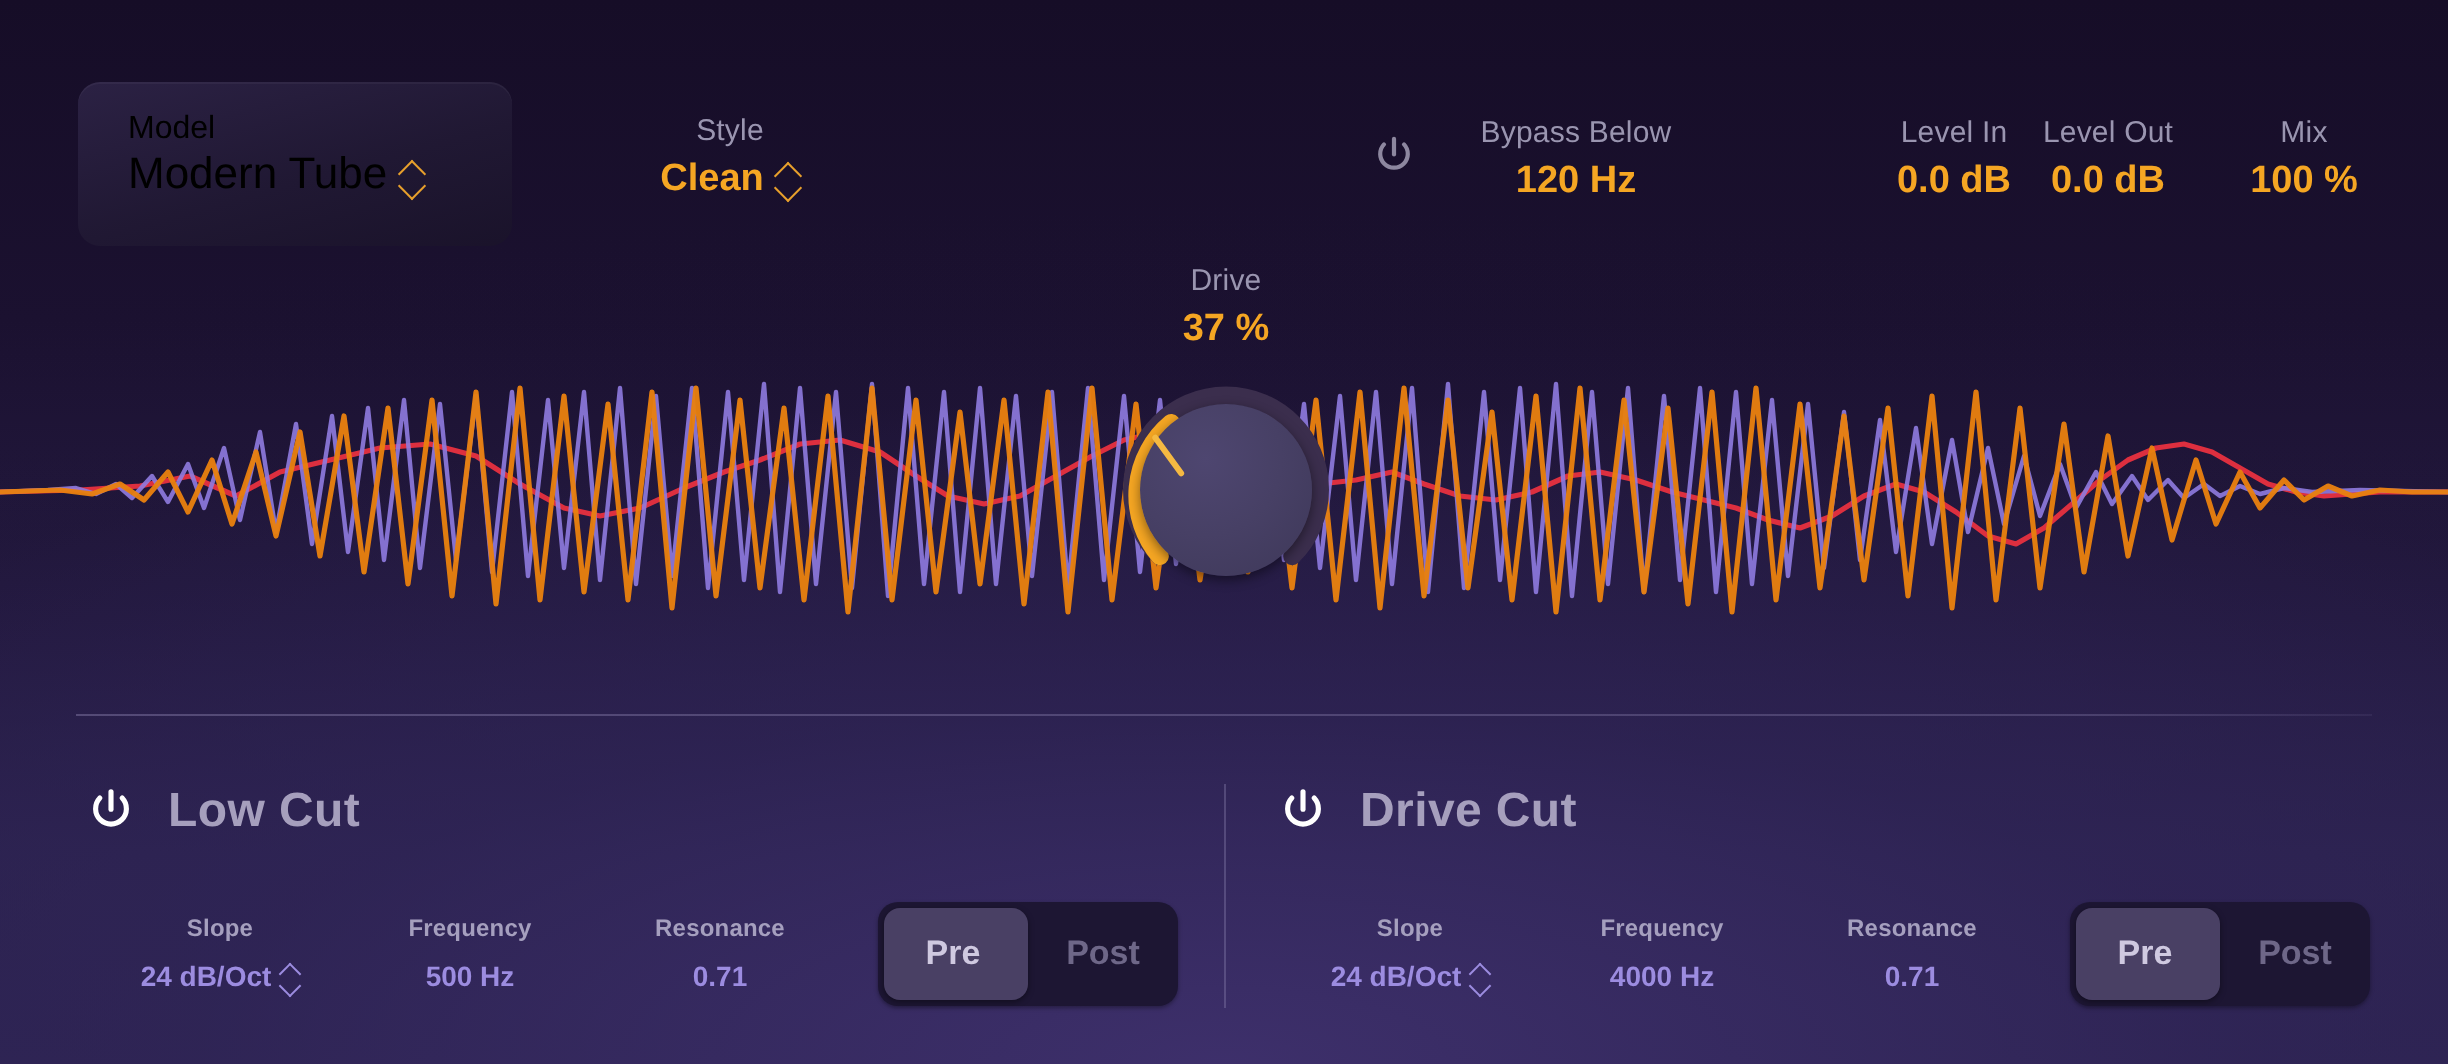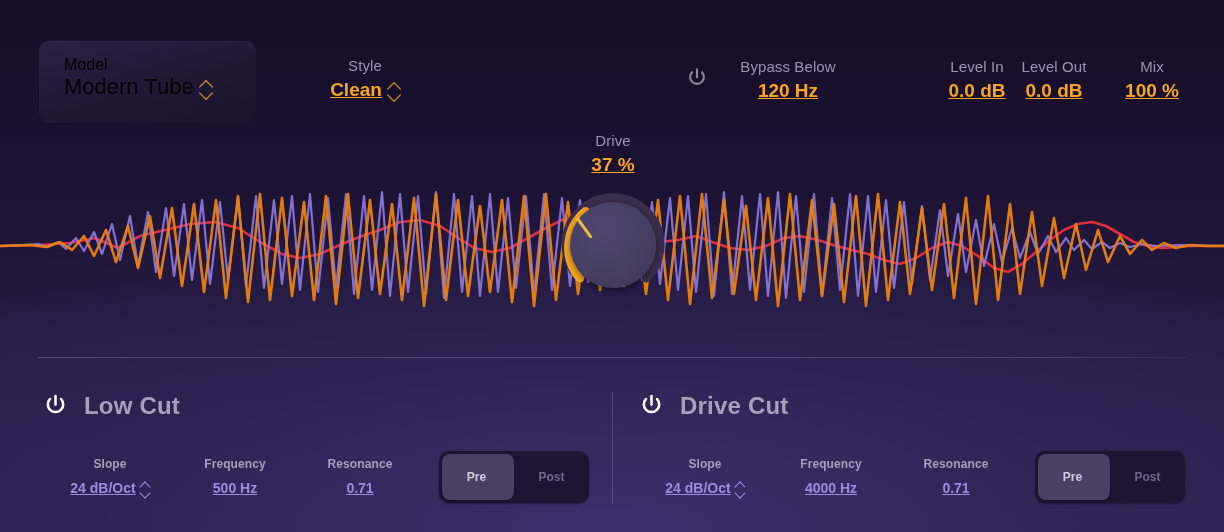--- a/index.html
+++ b/index.html
@@ -29,21 +29,20 @@
     white-space: nowrap;
     line-height: 19px;
   }
   .param .pvalue {
     font-size: 19px;
     font-weight: 700;
     color: #f5a623;
     white-space: nowrap;
     line-height: 25px;
     margin-top: 2px;
-    text-decoration: underline;
   }
   .param.filt .plabel { color: #a59fbe; font-size: 12px; font-weight: 700; }
   .param.filt .pvalue { color: #9c8ce0; font-size: 14px; font-weight: 700; }
 
   
   #model-card {
     position: absolute;
     left: 39px; top: 41px;
     width: 217px; height: 82px;
     border-radius: 11px;
@@ -141,21 +140,21 @@
     border-radius: 8px;
     background: #494064;
     box-shadow: 0 1px 3px rgba(0,0,0,0.4);
   }
   .seg .opt {
     position: absolute;
     top: 0; height: 52px;
     width: 75px;
     line-height: 52px;
     text-align: center;
-    font-size: 12px;
+    font-size: 17px;
     font-weight: 700;
     color: #6e6788;
   }
   .seg .opt.sel { color: #cfc9e0; }
   .seg .opt.a { left: 0; }
   .seg .opt.b { left: 75px; border-radius: 25px; }
 
   #waveform { position: absolute; left: 0; top: 150px; width: 1224px; height: 190px; }
 </style>
 </head>

